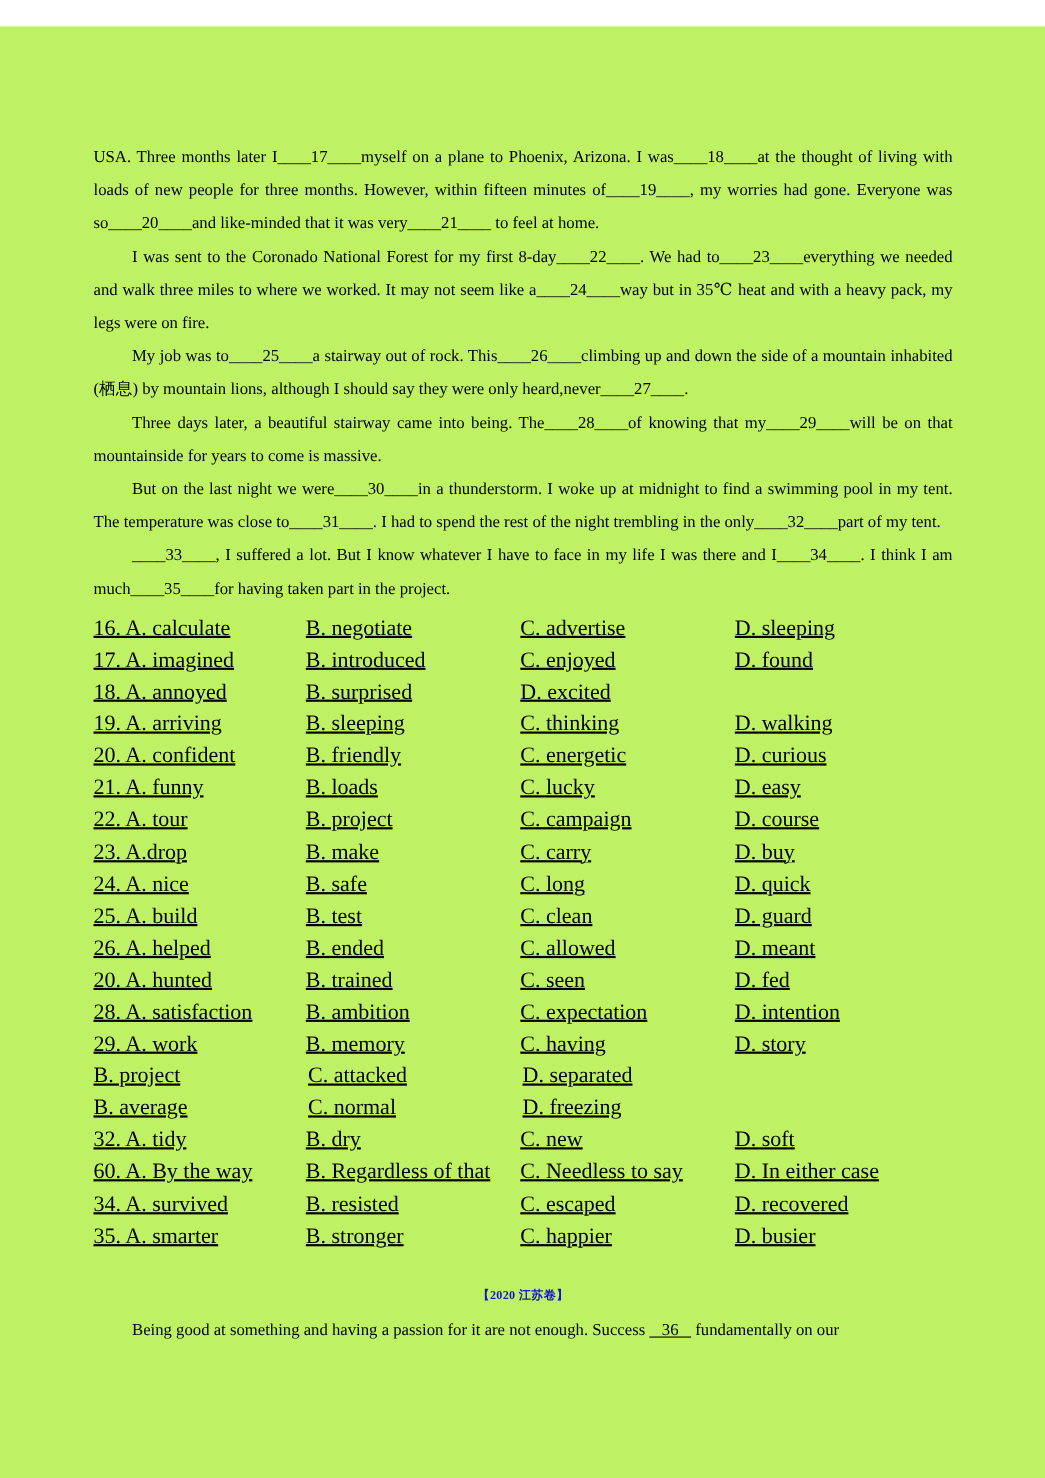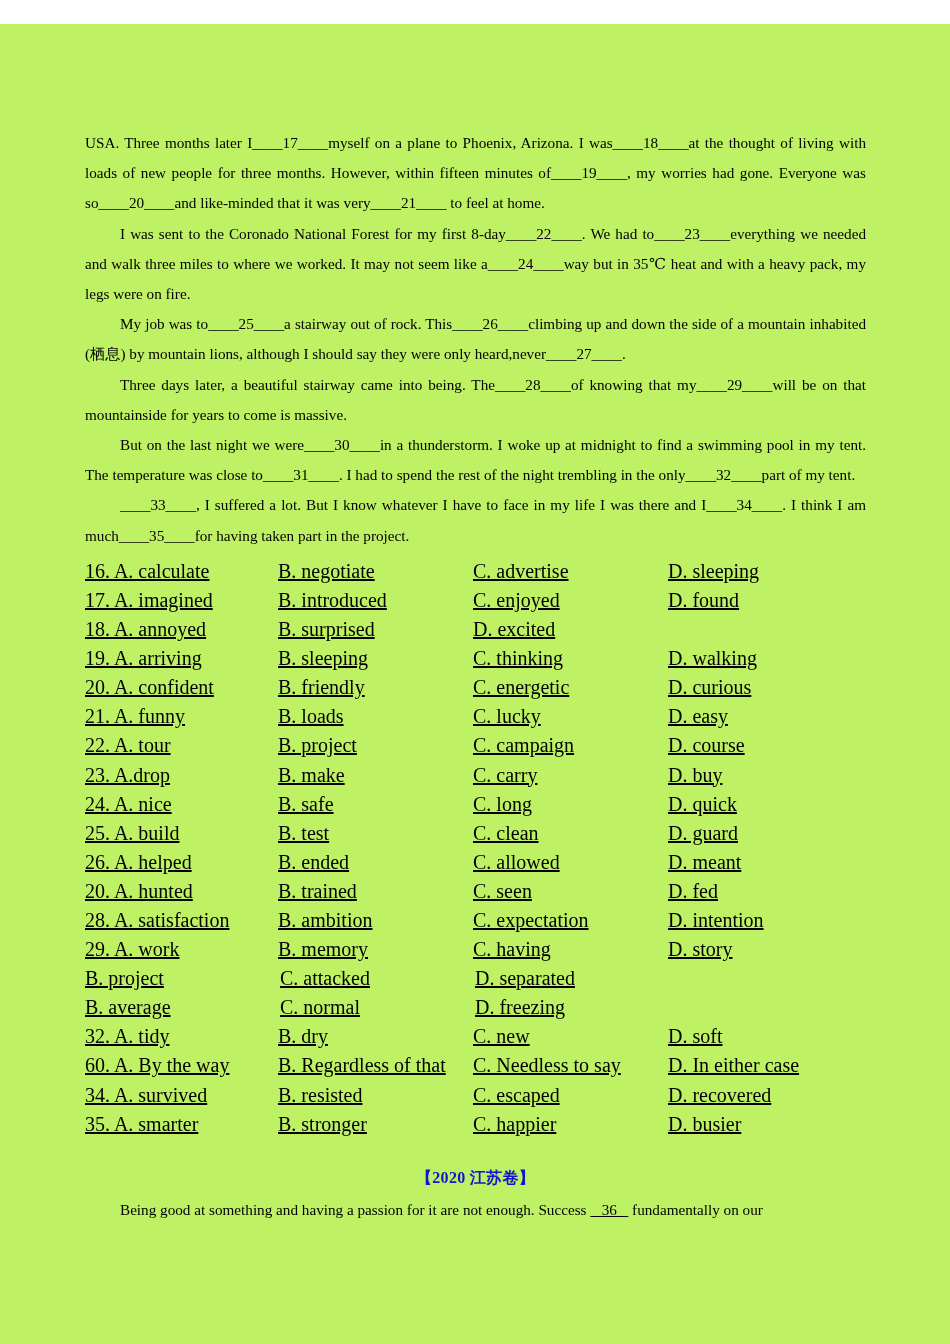--- a/index.html
+++ b/index.html
@@ -50,21 +50,21 @@
     white-space: pre;
     text-decoration: underline;
   }
   .opt-a { width: 193px; flex: 0 0 193px; }
   .opt-b { width: 195px; flex: 0 0 195px; }
   .opt-c { width: 195px; flex: 0 0 195px; }
   .opt-d { flex: 1 1 auto; }
   .heading-cn {
     text-align: center;
     font-weight: bold;
-    font-size: 16px;
+    font-size: 11px;
     line-height: 30px;
     color: #1414cc;
     margin: 0;
     letter-spacing: 0.3px;
   }
   .heading-wrap {
     margin-top: 24px;
     margin-bottom: 2px;
   }
   .u36 {

